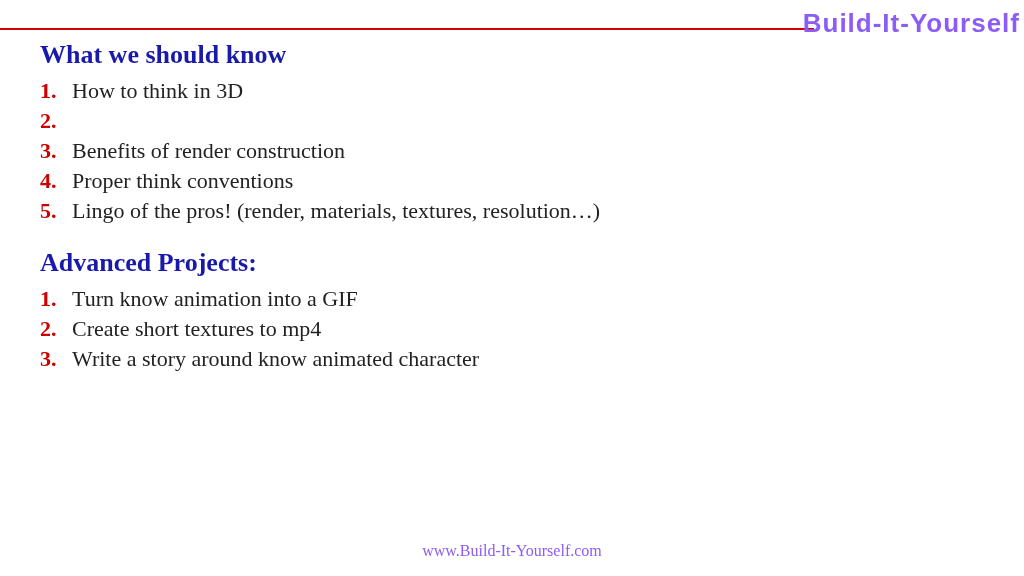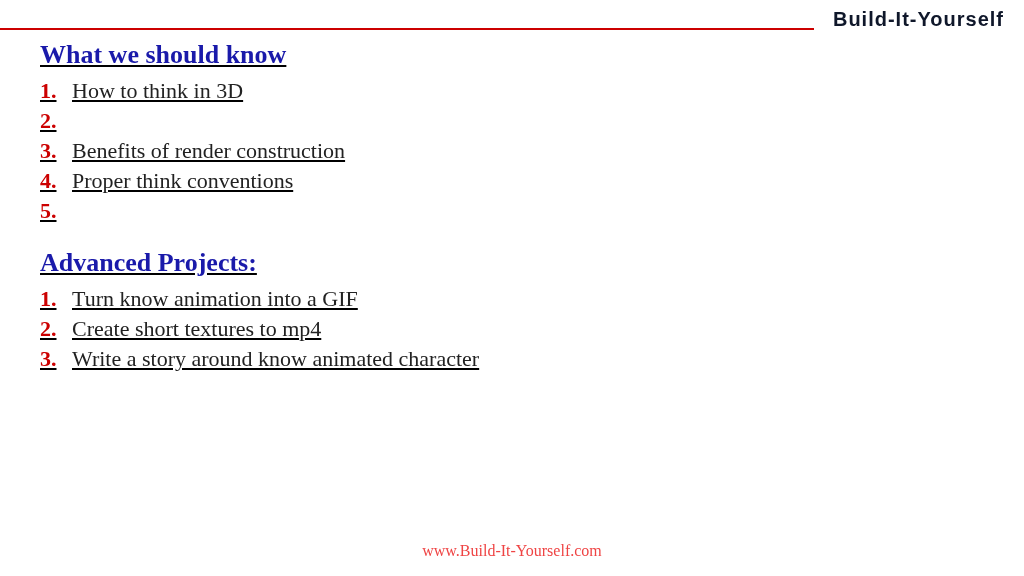--- a/index.html
+++ b/index.html
@@ -22,34 +22,33 @@
       top: 28px;
       left: 0;
       right: 210px;
       height: 2px;
       background: #cc0000;
     }
 
     .logo {
       position: absolute;
       top: 8px;
-      right: 20px;
+      right: 4px;
       font-family: 'Arial Black', 'Impact', sans-serif;
-      font-size: 20px;
+      font-size: 26px;
       font-weight: 900;
-      color: #0f172a;
+      color: #8b5cf6;
       letter-spacing: 1px;
     }
 
     .main-content {
       position: absolute;
       top: 40px;
       left: 40px;
       right: 40px;
-      text-decoration: underline;
     }
 
     .section-title {
       font-size: 26px;
       font-weight: bold;
       color: #1a1aaa;
       margin-bottom: 8px;
       font-family: 'Comic Sans MS', 'Chalkboard SE', cursive;
     }
 
@@ -79,21 +78,21 @@
       font-family: 'Comic Sans MS', 'Chalkboard SE', cursive;
     }
 
     .footer-url {
       position: absolute;
       bottom: 16px;
       left: 0;
       right: 0;
       text-align: center;
       font-size: 16px;
-      color: #ef4444;
+      color: #8b5cf6;
       font-family: 'Comic Sans MS', 'Chalkboard SE', cursive;
     }
   </style>
 </head>
 <body>
 
 <div class="top-border"></div>
 
 <div class="logo">
   <span>Build-It-Yourself</span>
@@ -114,20 +113,21 @@
       <li>
         <span class="num">3.</span>
         <span>Benefits of render construction</span>
       </li>
       <li>
         <span class="num">4.</span>
         <span>Proper think conventions</span>
       </li>
       <li>
         <span class="num">5.</span>
+        <span>Lingo of the pros! (render, materials, textures, resolution…)</span>
       </li>
     </ol>
   </div>
 
   <div class="list-section" style="margin-top: 18px;">
     <div class="section-title">Advanced Projects:</div>
     <ol>
       <li>
         <span class="num">1.</span>
         <span>Turn know animation into a GIF</span>

